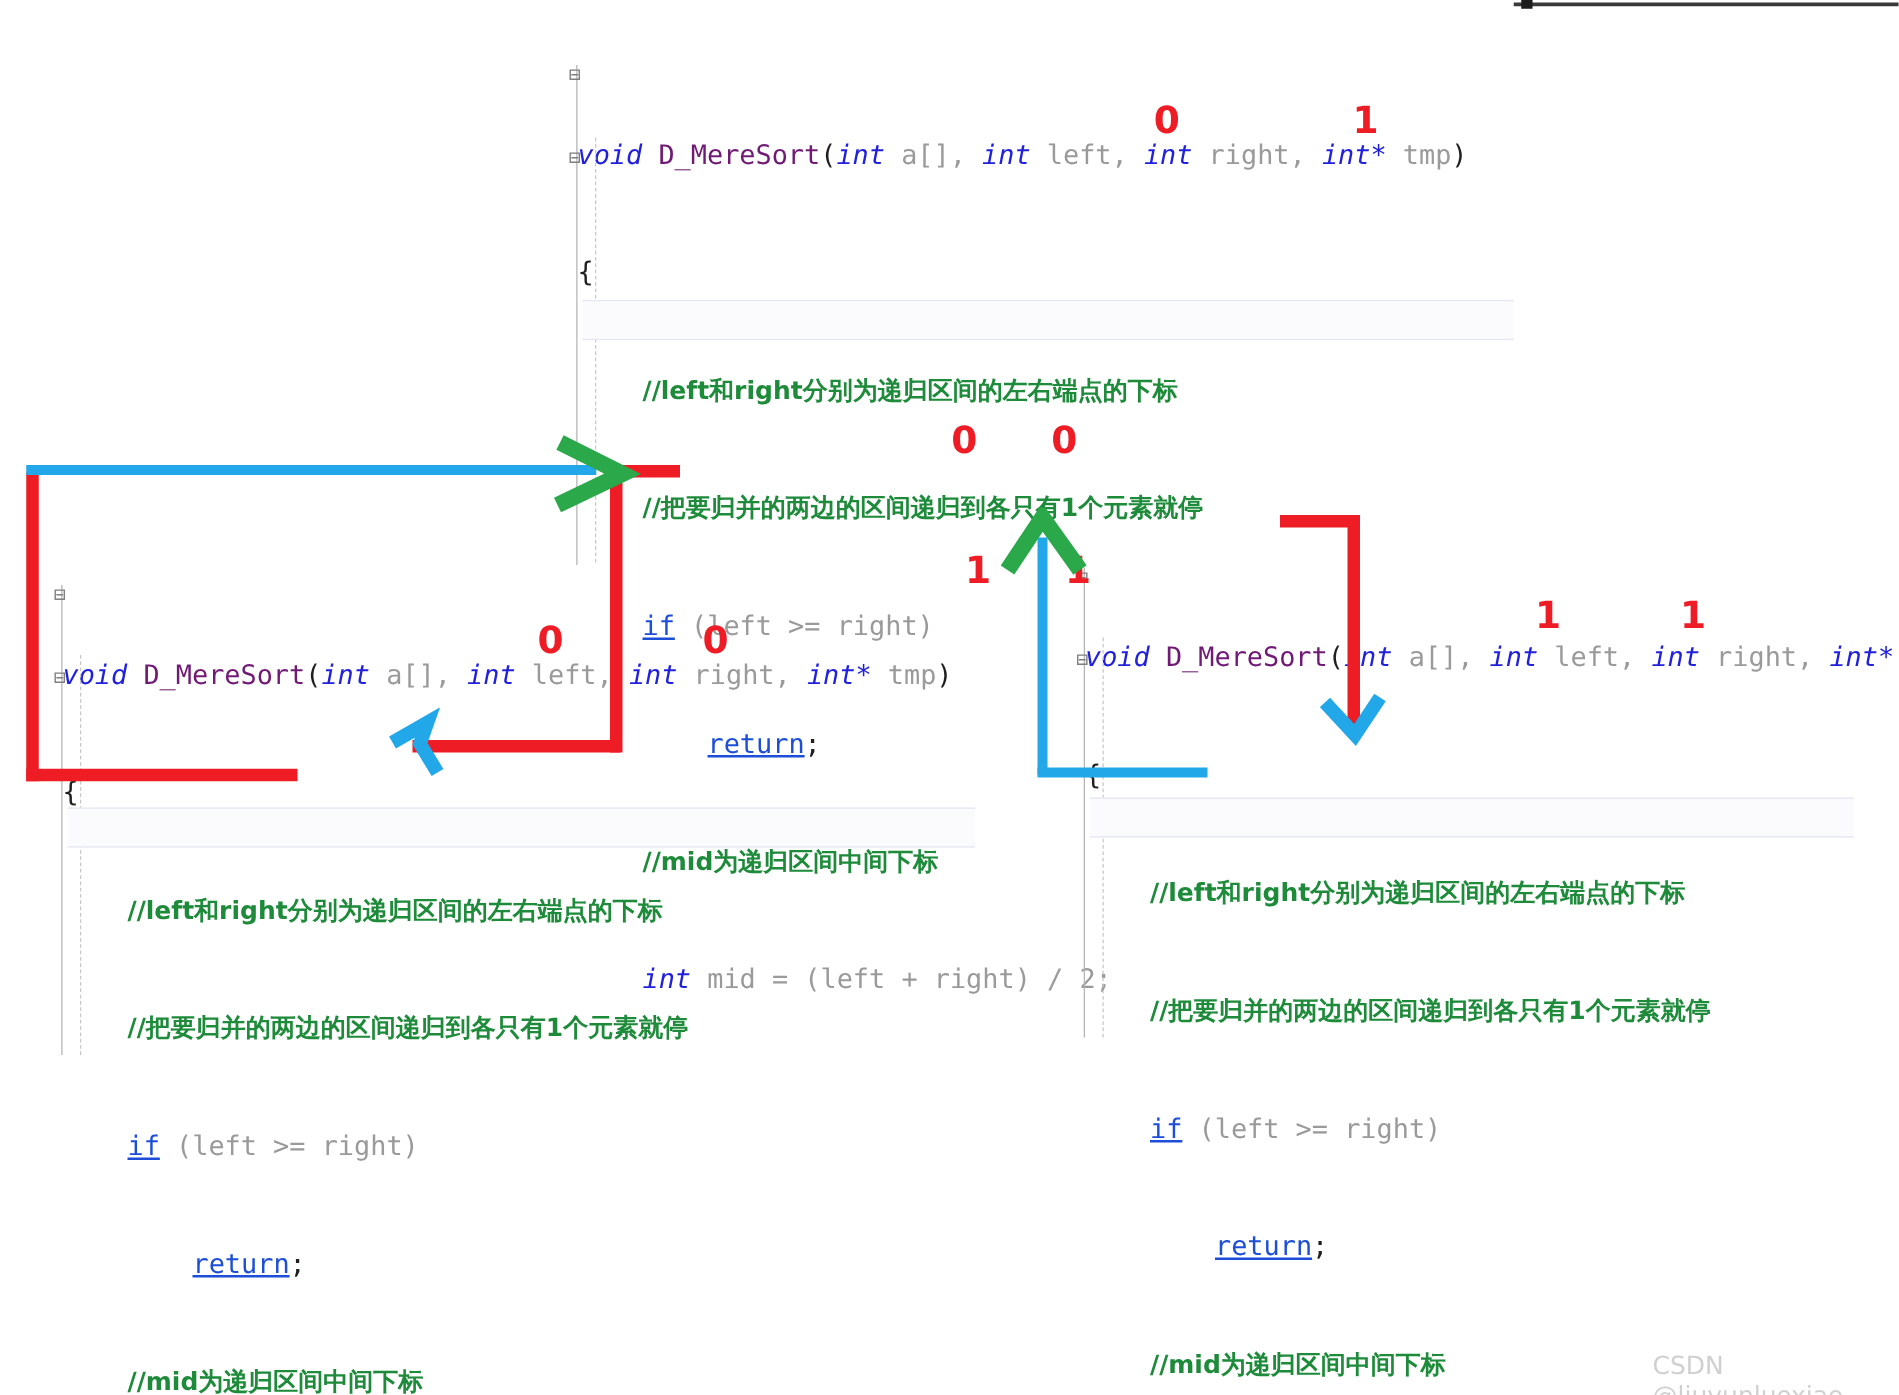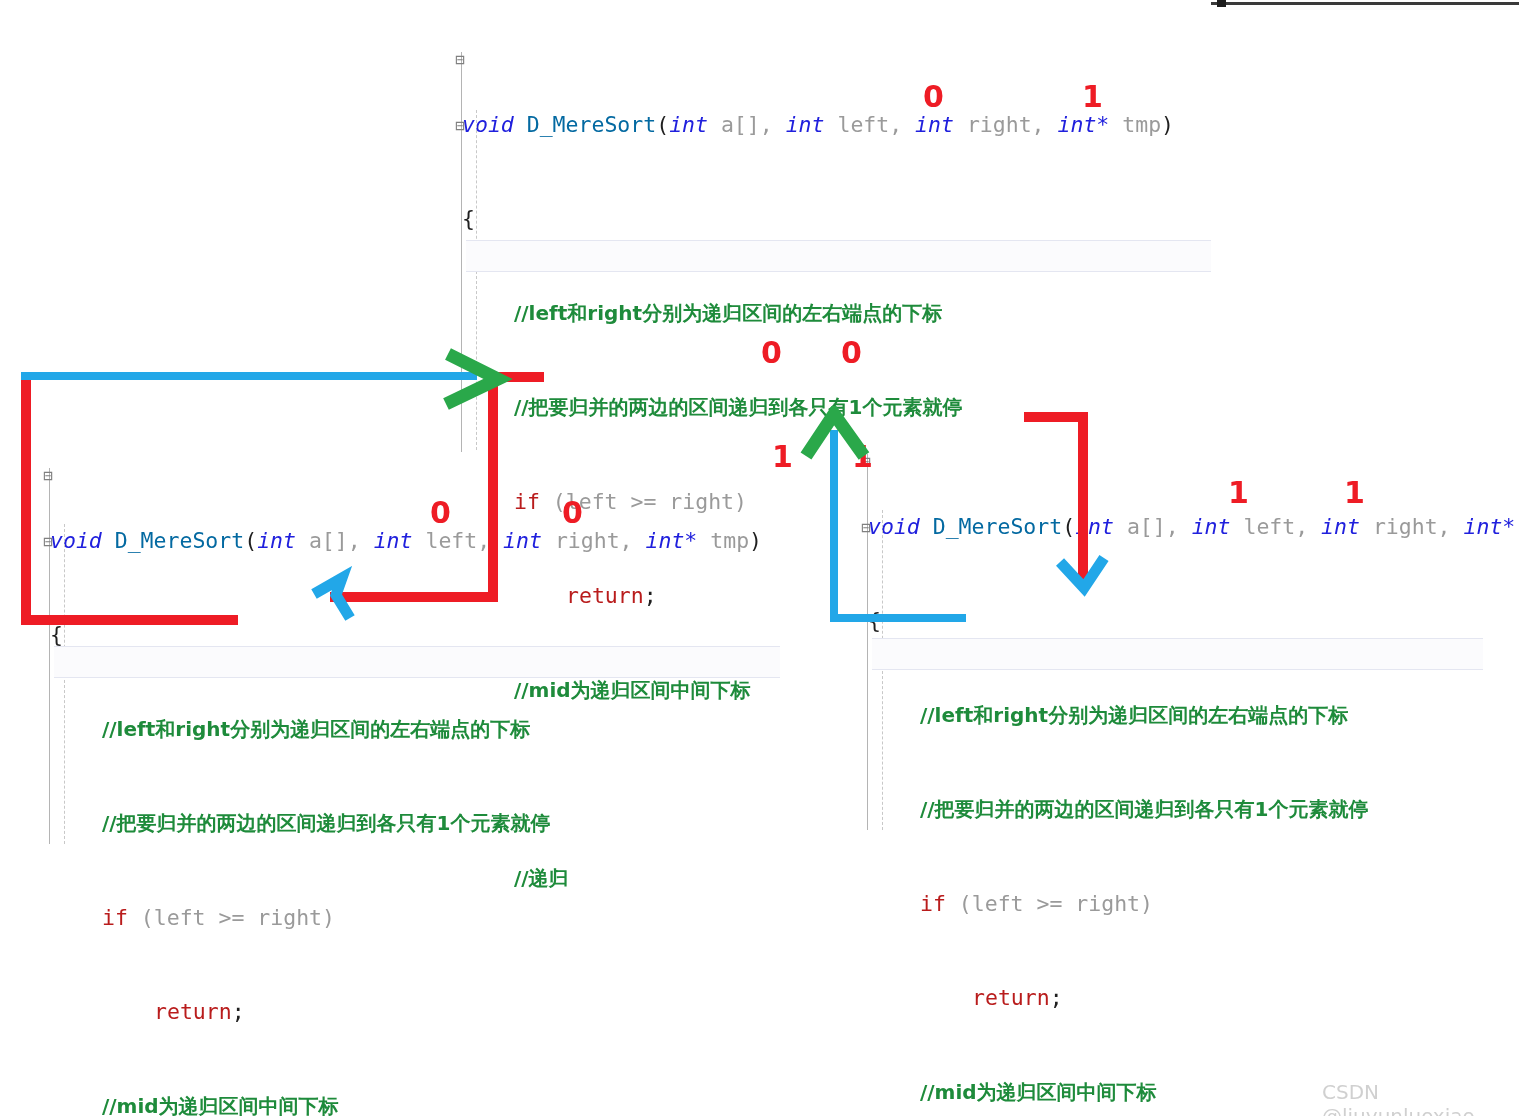--- a/index.html
+++ b/index.html
@@ -7,22 +7,22 @@
        font-family:"DejaVu Sans Mono","Liberation Mono",monospace;}
   .stage{position:absolute;left:0;top:0;width:1519px;height:1116px;}
 
   
   .code-block{position:absolute;white-space:pre;font-size:21.5px;line-height:31.4px;
               font-family:"DejaVu Sans Mono","Liberation Mono",monospace;
               color:#1f1f1f;letter-spacing:0px;}
   .code-line{height:31.4px;white-space:pre;}
   
   .kw{color:#2020dd;font-style:italic;}          
-  .kwc{color:#b91c1c;}         
-  .fn{color:#0369a1;}          
+  .kwc{color:#1d4ed8;text-decoration:underline;}         
+  .fn{color:#701a75;}          
   .var{color:#9a9a9a;}
   .cm{color:#1e8b3b;font-family:"DejaVu Sans","Liberation Sans",sans-serif;font-weight:600;font-size:20px;}
   .pn{color:#1f1f1f;}
   .bld{color:#1f1f1f;font-weight:bold;}
 
   
   .vguide{position:absolute;width:1px;background:#b4b4b4;}
   .dguide{position:absolute;width:0;border-left:1px dashed #c8c8c8;}
   .collapse-glyph{position:absolute;color:#808080;font-size:16px;line-height:16px;
                   font-family:"DejaVu Sans Mono",monospace;}
@@ -50,22 +50,22 @@
   <div class="tick" style="left:1217px;top:0px;width:9px;height:7px;"></div>
 
   <div class="code-block" style="left:462px;top:46px;">
     <div class="code-line"><span class="kw">void</span><span class="pn"> </span><span class="fn">D_MereSort</span><span class="pn">(</span><span class="kw">int</span><span class="var"> a[], </span><span class="kw">int</span><span class="var"> left, </span><span class="kw">int</span><span class="var"> right, </span><span class="kw">int*</span><span class="var"> tmp</span><span class="pn">)</span></div>
     <div class="code-line"><span class="pn">{</span></div>
     <div class="code-line" style="padding-left:52px;"><span class="cm">//left和right分别为递归区间的左右端点的下标</span></div>
     <div class="code-line" style="padding-left:52px;"><span class="cm">//把要归并的两边的区间递归到各只有1个元素就停</span></div>
     <div class="code-line" style="padding-left:52px;"><span class="kwc">if</span><span class="var"> (left &gt;= right)</span></div>
     <div class="code-line" style="padding-left:104px;"><span class="kwc">return</span><span class="pn">;</span></div>
     <div class="code-line" style="padding-left:52px;"><span class="cm">//mid为递归区间中间下标</span></div>
+    <div class="code-line" style="padding-left:52px;"><span class="kw">int</span><span class="var"> mid = (left + right) / 2;</span></div>
     <div class="code-line">&nbsp;</div>
-    <div class="code-line" style="padding-left:52px;"><span class="cm">//递归</span></div>
     
   </div>
 
   <div class="vguide" style="left:461px;top:52px;height:400px;"></div>
   <div class="dguide" style="left:476px;top:110px;height:340px;"></div>
   <div class="collapse-glyph" style="left:455px;top:52px;">⊟</div>
   <div class="collapse-glyph" style="left:455px;top:118px;">⊟</div>
   <div class="cur-line" style="left:466px;top:240px;width:745px;height:30px;"></div>
 
   <div class="code-block" style="left:50px;top:462px;">

